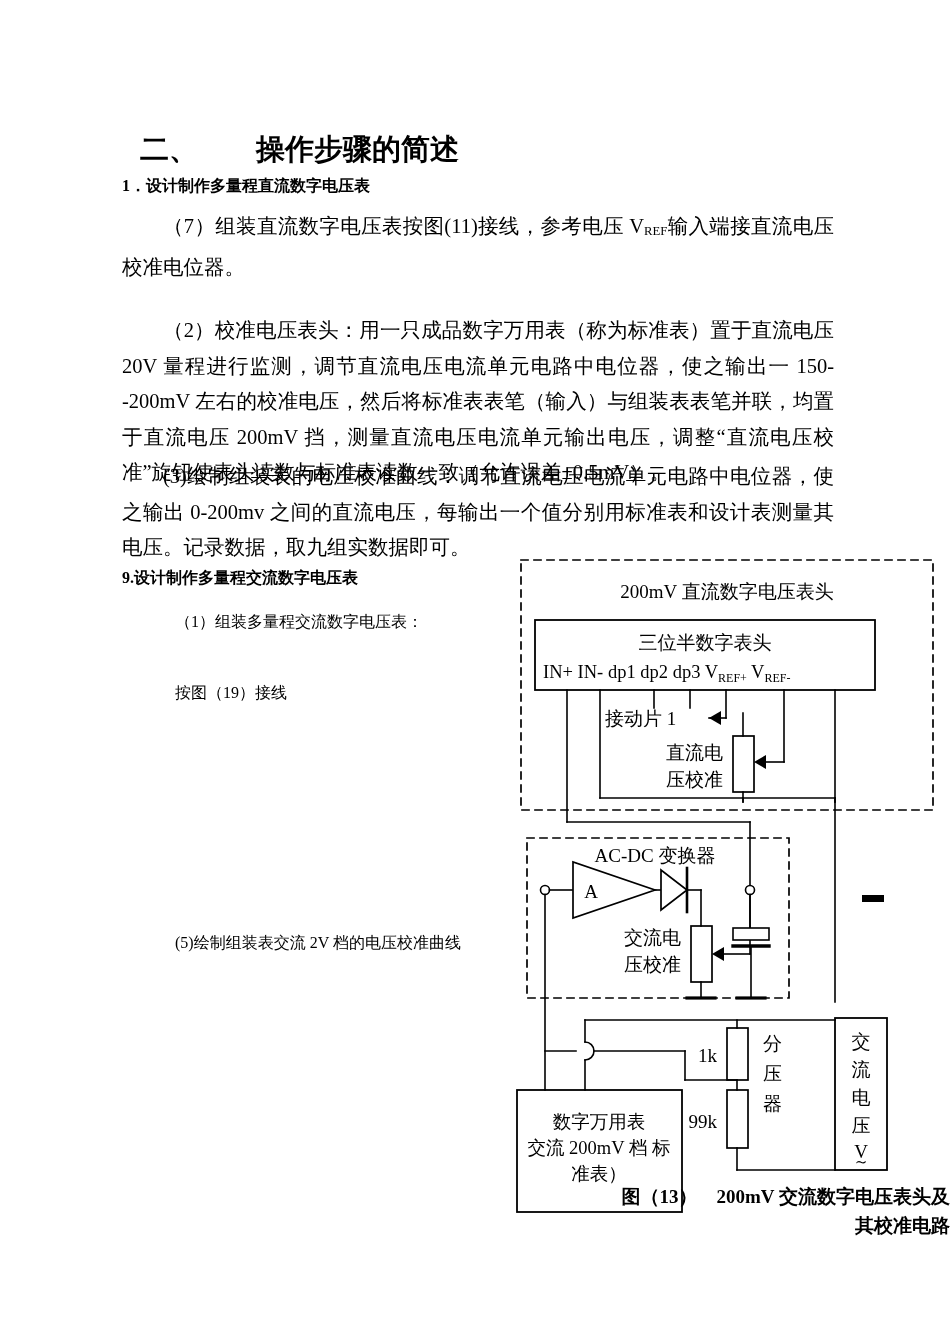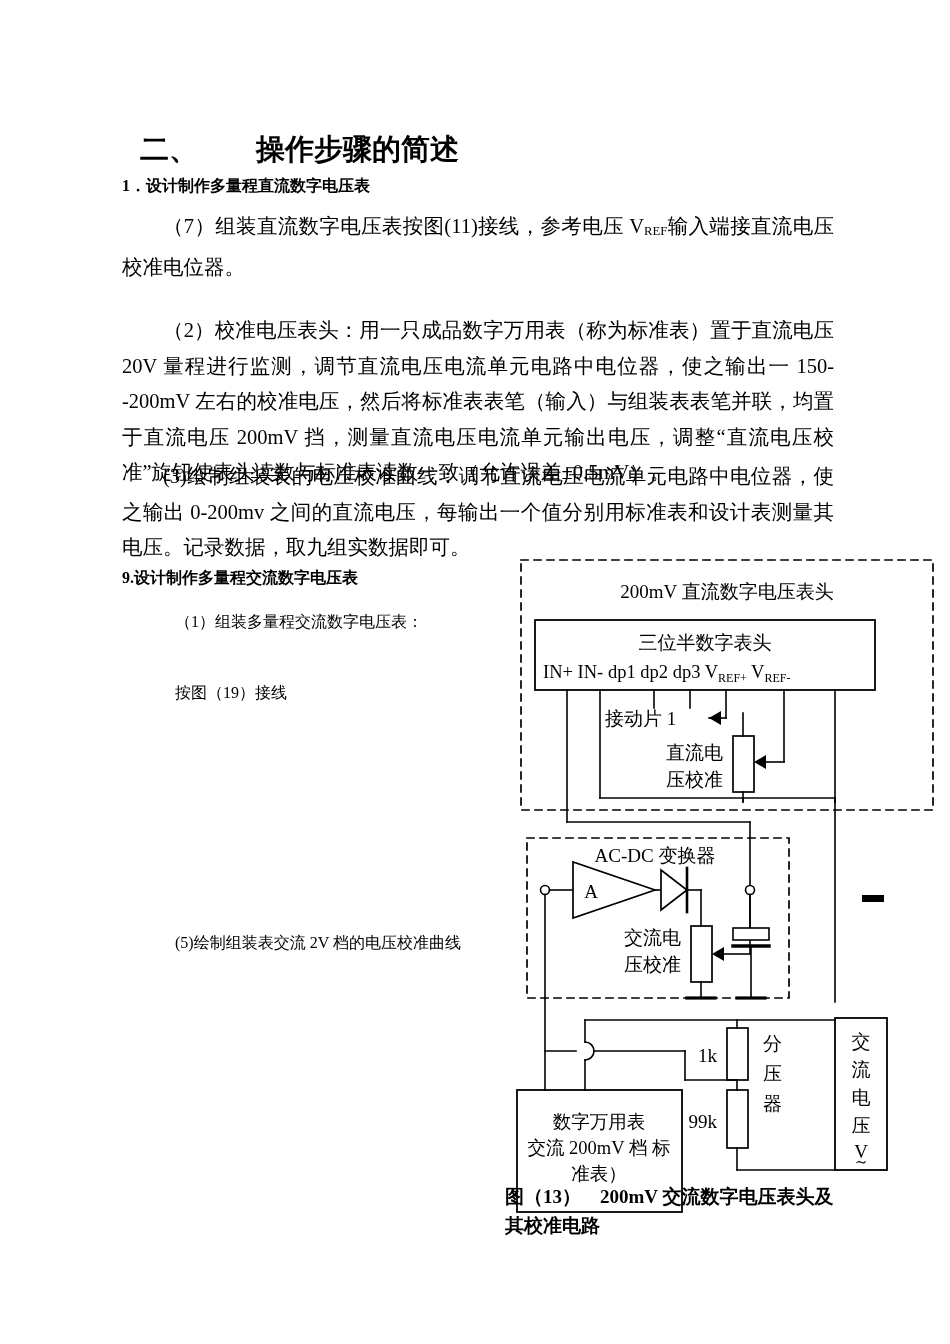--- a/index.html
+++ b/index.html
@@ -93,21 +93,21 @@
   }
   .fig-svg { display: block; }
 
   .fig-caption {
     position: absolute;
     left: 505px;
     top: 1182px;
     width: 445px;
     font-size: 19px;
     line-height: 29px;
-    text-align: left;
+    text-align: right;
     font-weight: bold;
   }
   .cap-line1 { display: block; white-space: pre; }
   .cap-line2 { display: block; }
 </style>
 </head>
 <body>
 
 <div class="page">
 

